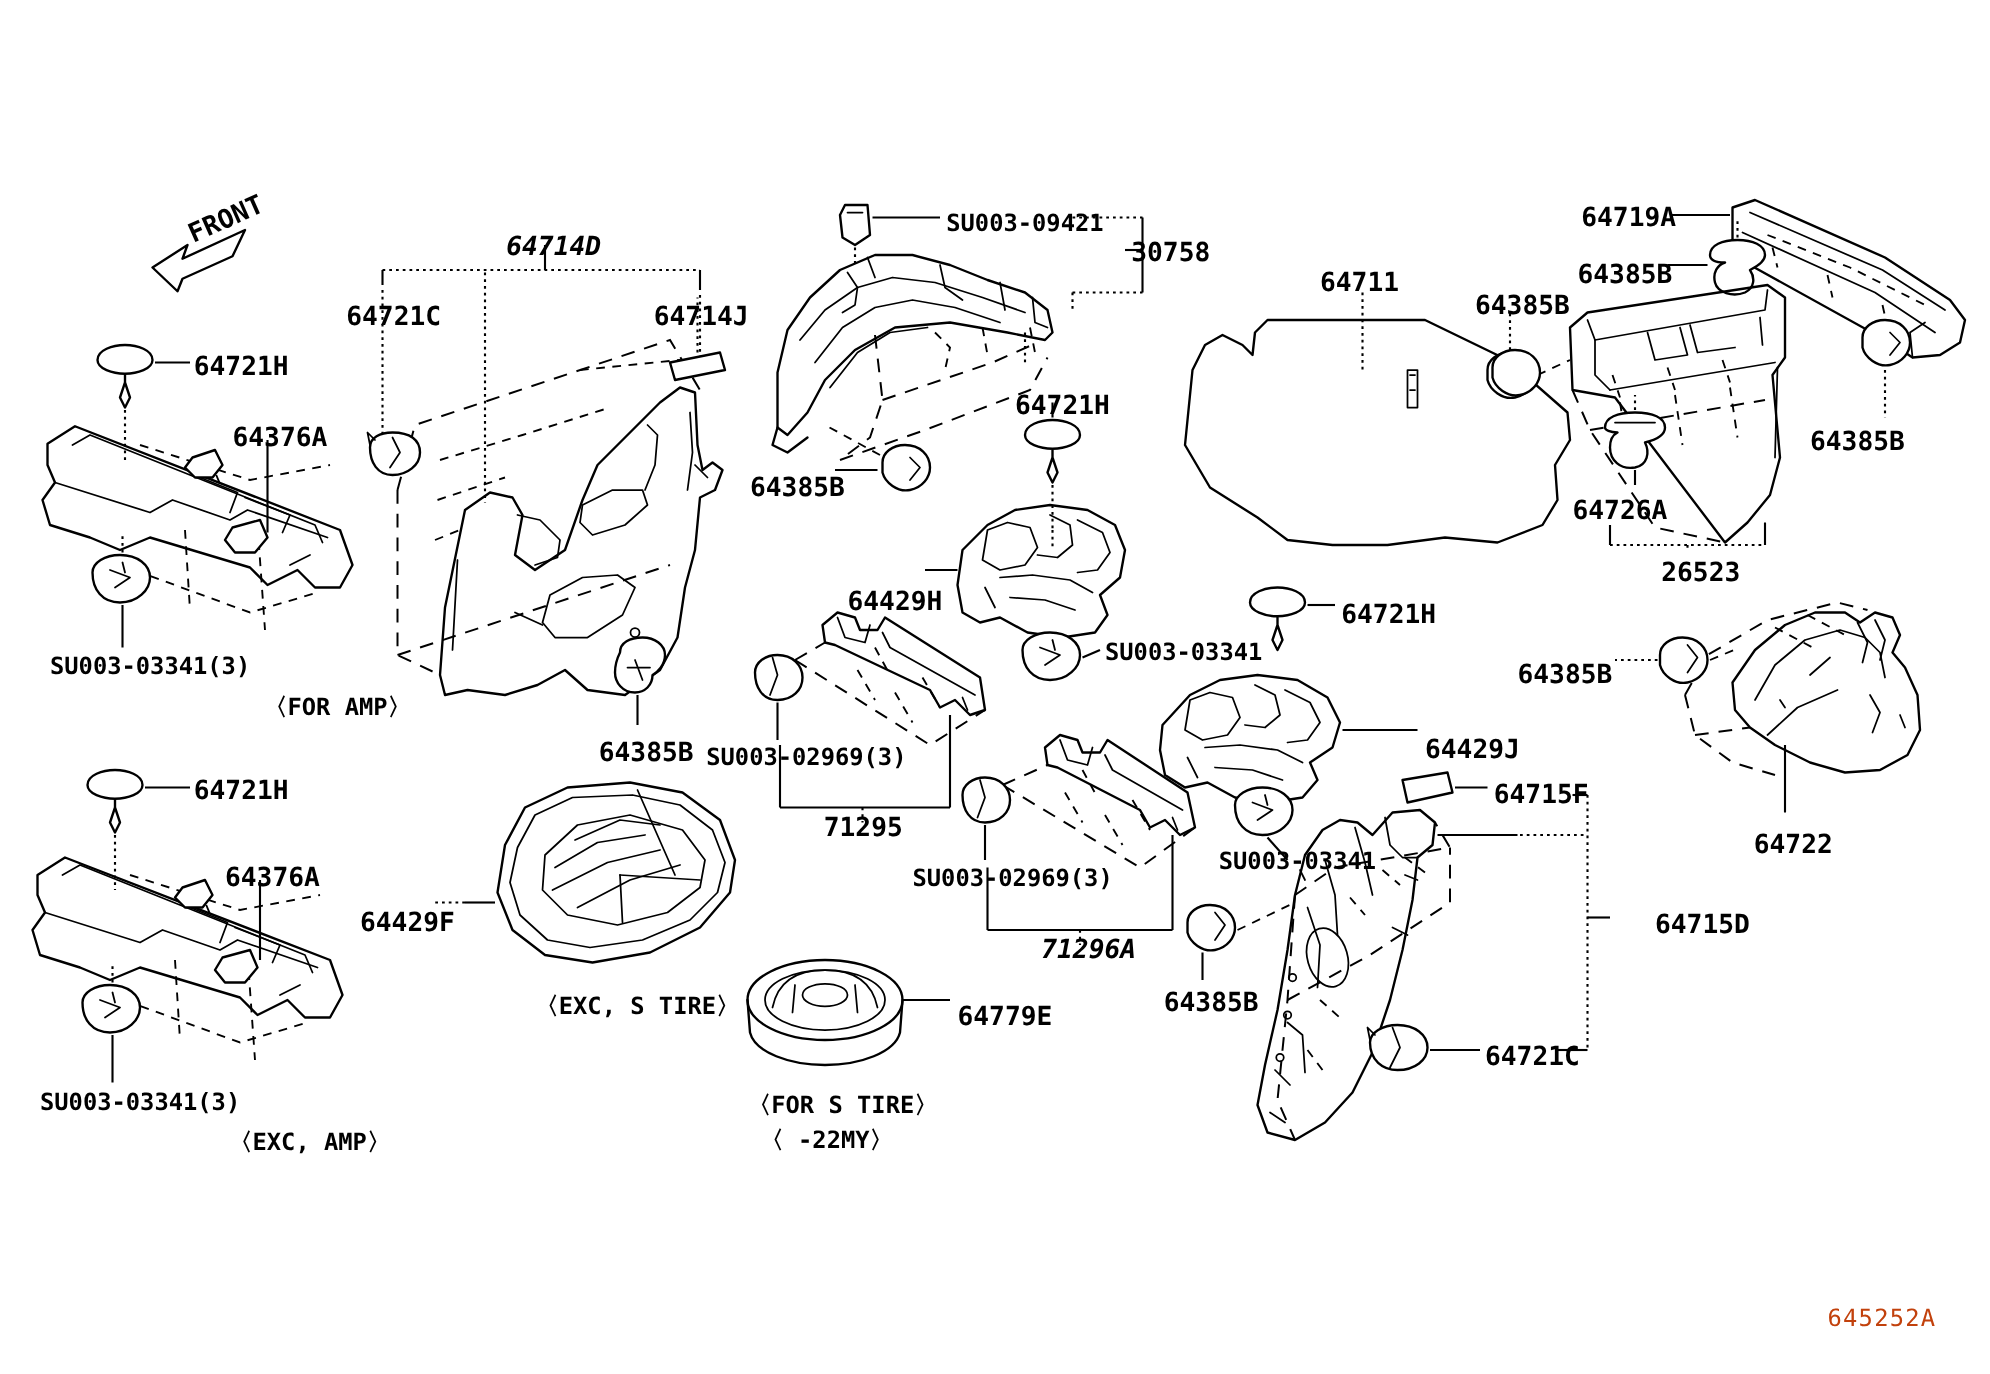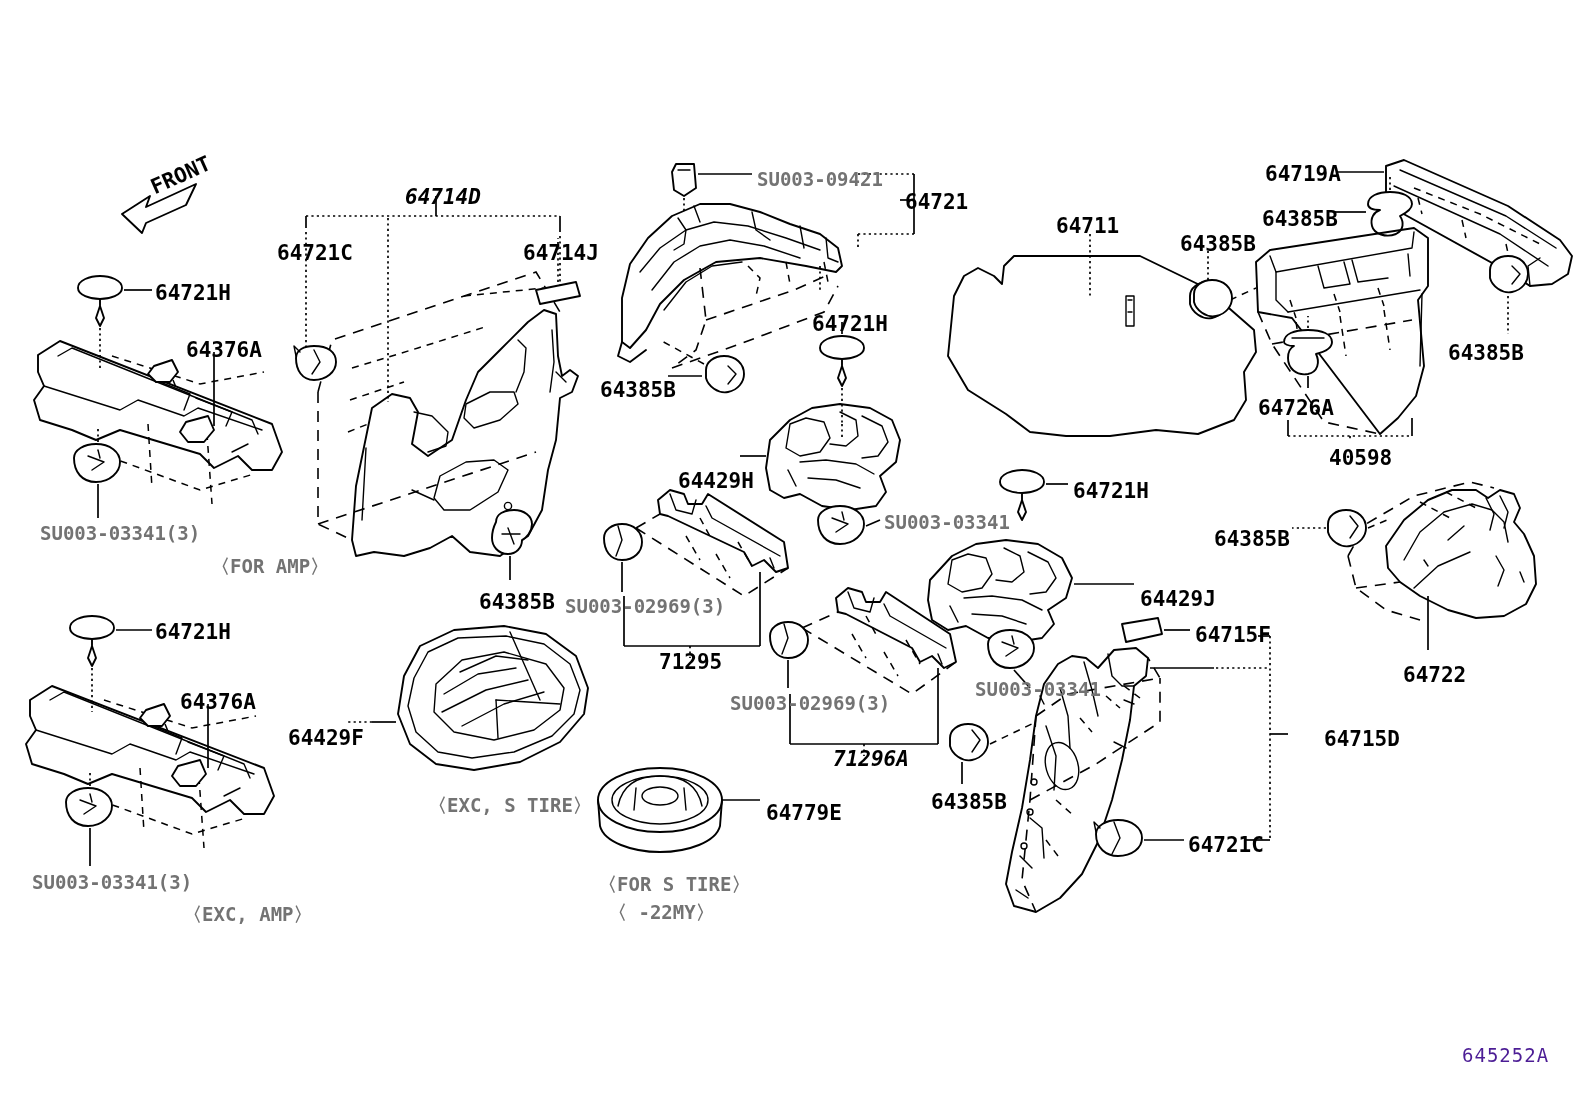--- a/index.html
+++ b/index.html
@@ -24,30 +24,30 @@
     color: #000000;
     white-space: nowrap;
     letter-spacing: 0px;
     line-height: 1;
   }
   .note {
     position: absolute;
     font-family: "DejaVu Sans Mono", "Liberation Mono", monospace;
     font-size: 19px;
     font-weight: bold;
-    color: #737373;
+    color: #000000;
     white-space: nowrap;
     line-height: 1;
   }
   .diagid {
     position: absolute;
     font-family: "DejaVu Sans Mono", "Liberation Mono", monospace;
     font-size: 19px;
     font-weight: normal;
-    color: #4c1d95;
+    color: #c2410c;
     letter-spacing: 1px;
   }
   svg.art {
     position: absolute;
     left: 0;
     top: 0;
     width: 1592px;
     height: 1099px;
     overflow: visible;
   }
@@ -490,34 +490,34 @@
   <div class="lbl" style="left:180px; top:692px;">64376A</div>
   <div class="note" style="left:32px; top:873px;">SU003-03341(3)</div>
   <div class="note" style="left:183px; top:905px;">〈EXC, AMP〉</div>
 
   <div class="lbl" style="left:405px; top:187px;font-style:italic;">64714D</div>
   <div class="lbl" style="left:277px; top:243px;">64721C</div>
   <div class="lbl" style="left:523px; top:243px;text-align:center;">64714J</div>
   <div class="lbl" style="left:479px; top:592px;">64385B</div>
 
   <div class="note" style="left:757px; top:170px;">SU003-09421</div>
-  <div class="lbl" style="left:905px; top:192px;">64721</div>
+  <div class="lbl" style="left:905px; top:192px;">30758</div>
   <div class="lbl" style="left:812px; top:314px;">64721H</div>
   <div class="lbl" style="left:600px; top:380px;">64385B</div>
   <div class="lbl" style="left:678px; top:447px;margin-top:24px;">64429H</div>
   <div class="note" style="left:884px; top:513px;">SU003-03341</div>
   <div class="lbl" style="left:1073px; top:481px;">64721H</div>
 
   <div class="lbl" style="left:1056px; top:216px;">64711</div>
   <div class="lbl" style="left:1180px; top:234px;">64385B</div>
   <div class="lbl" style="left:1265px; top:164px;">64719A</div>
   <div class="lbl" style="left:1262px; top:209px;">64385B</div>
   <div class="lbl" style="left:1448px; top:343px;">64385B</div>
   <div class="lbl" style="left:1258px; top:398px;">64726A</div>
-  <div class="lbl" style="left:1329px; top:448px;">40598</div>
+  <div class="lbl" style="left:1329px; top:448px;">26523</div>
 
   <div class="note" style="left:565px; top:597px;">SU003-02969(3)</div>
   <div class="lbl" style="left:659px; top:652px;">71295</div>
   <div class="note" style="left:730px; top:694px;">SU003-02969(3)</div>
   <div class="lbl" style="left:833px; top:749px;font-style:italic;">71296A</div>
 
   <div class="lbl" style="left:288px; top:728px;">64429F</div>
   <div class="note" style="left:428px; top:796px;">〈EXC, S TIRE〉</div>
   <div class="lbl" style="left:766px; top:803px;">64779E</div>
   <div class="note" style="left:598px; top:875px;">〈FOR S TIRE〉</div>

